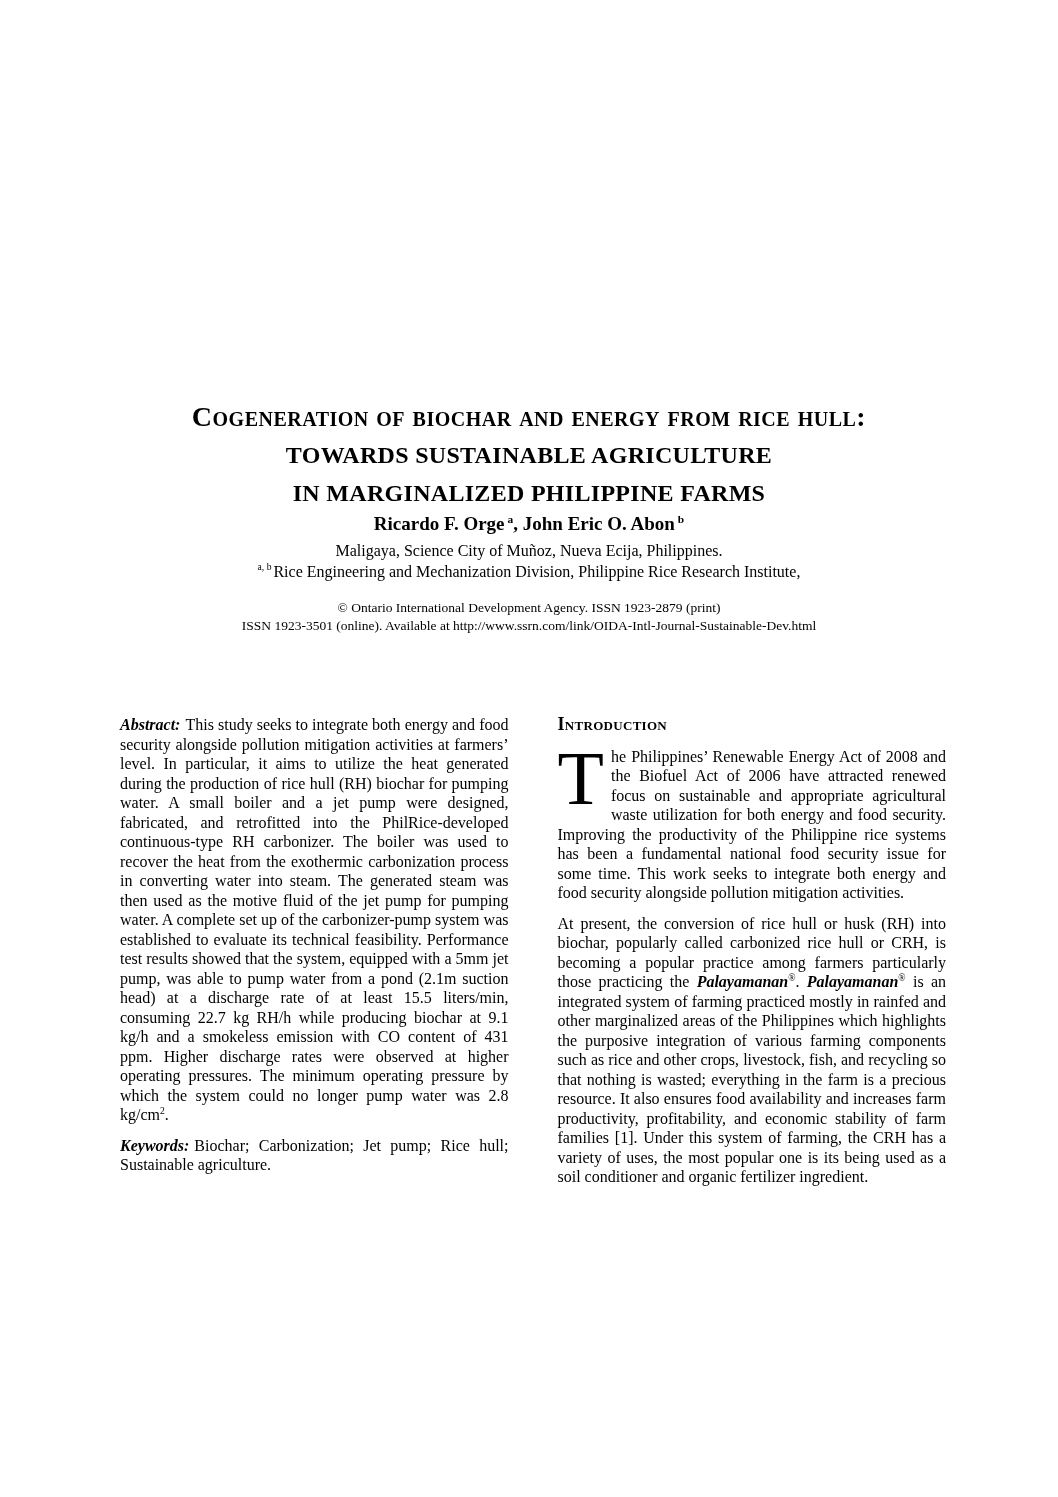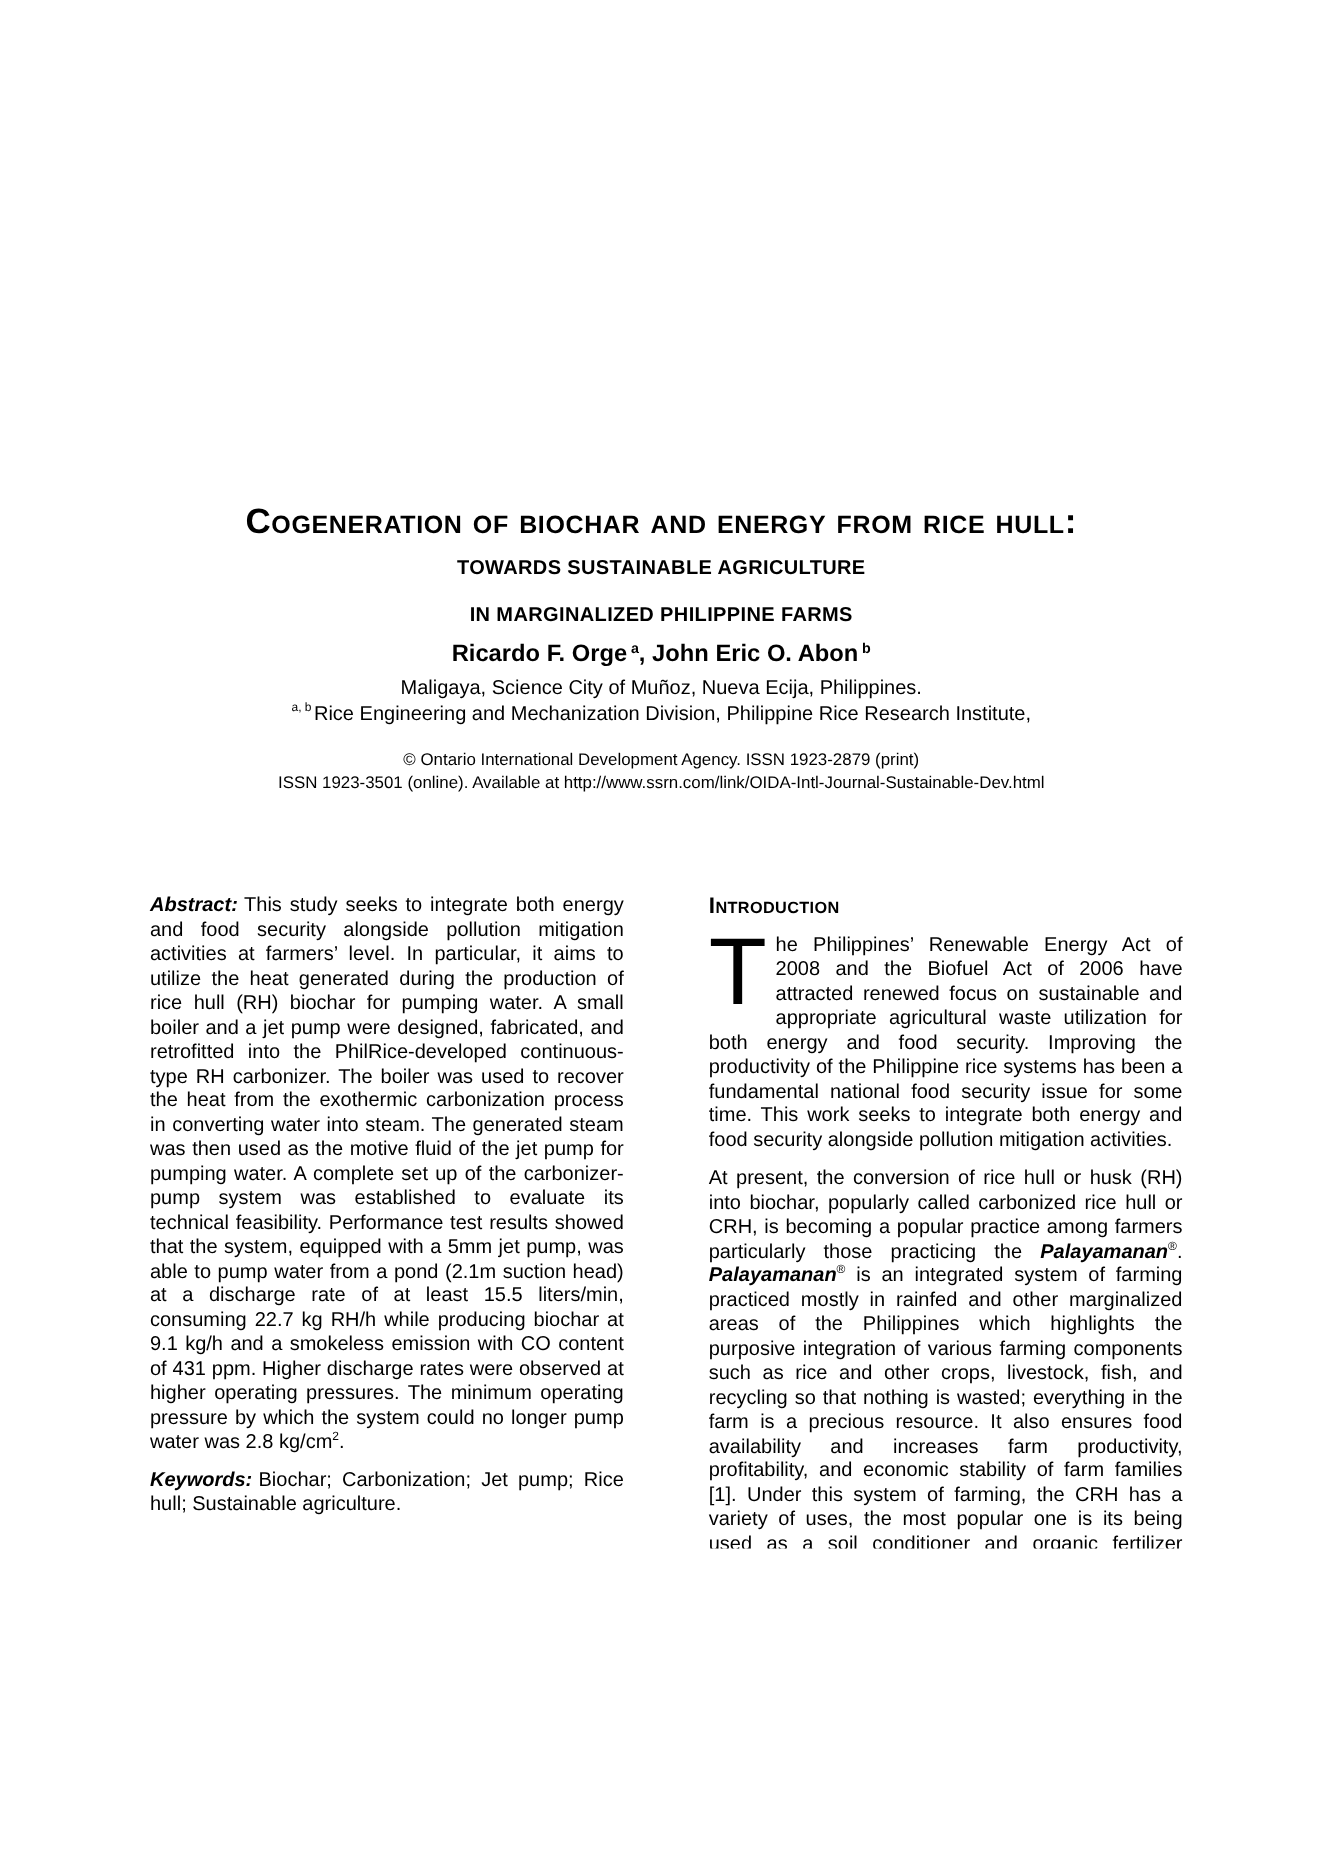--- a/index.html
+++ b/index.html
@@ -2,36 +2,36 @@
 <html><head>
 <meta charset="utf-8">
 <style>
   html, body { margin: 0; padding: 0; background: #ffffff; }
   .page {
     position: relative;
     width: 1058px;
     height: 1239px;
     background: #ffffff;
     color: #000000;
-    font-family: Liberation Sans, sans-serif;
+    font-family: Liberation Serif, serif;
     overflow: hidden;
   }
   
   .title-block { padding-top: 398px; text-align: center; }
   .paper-title { margin: 0; font-weight: bold; }
   .paper-title .t1 {
     display: block;
     font-size: 28px;
     line-height: 38px;
     font-variant: small-caps;
     letter-spacing: 0.5px;
   }
   .paper-title .t2 {
     display: block;
-    font-size: 16px;
+    font-size: 24px;
     line-height: 38px;
     letter-spacing: 0.3px;
   }
   .authors {
     margin-top: 1px;
     font-size: 19px;
     font-weight: bold;
   }
   sup { font-size: 60%; line-height: 0; }
   .authors sup { margin-left: 3px; }
@@ -42,21 +42,21 @@
   }
   .affiliation-block sup { margin-right: 2px; }
   .imprint {
     margin-top: 17px;
     font-size: 13.5px;
     line-height: 17.5px;
   }
   
   .columns {
     display: flex;
-    gap: 68px;
+    gap: 49px;
     margin: 81px 112px 0 120px;
   }
   .col {
     flex: 1;
     min-width: 0;
     font-size: 16px;
     line-height: 19.5px;
     text-align: justify;
   }
   .col p { margin: 0 0 11px 0; }

